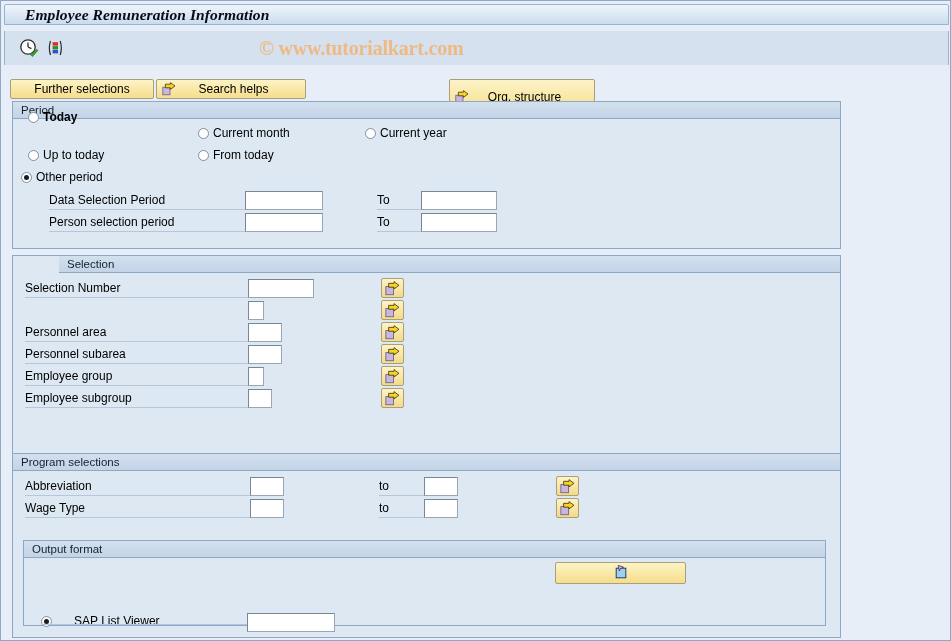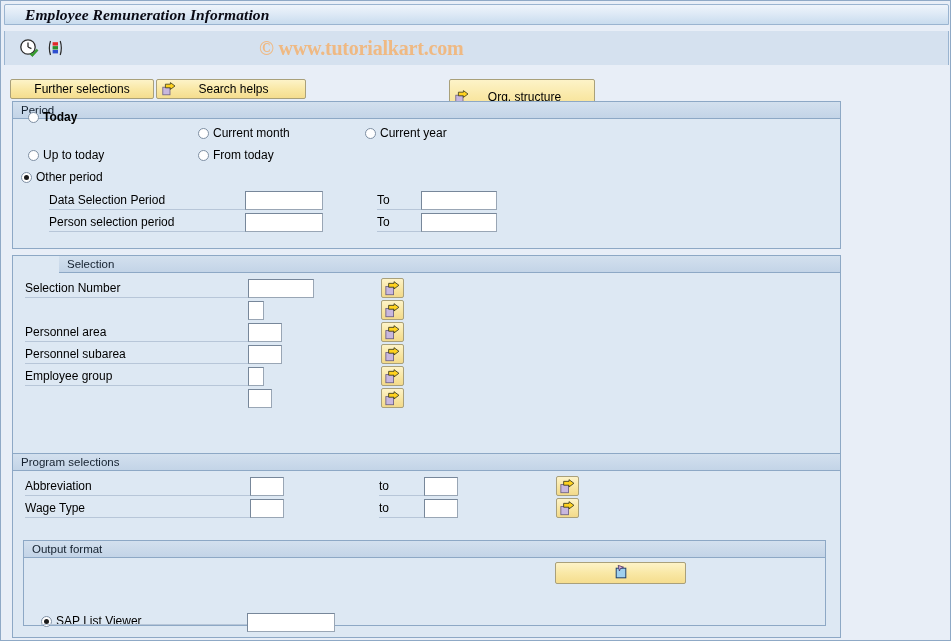--- a/index.html
+++ b/index.html
@@ -364,20 +364,21 @@
 
     <div class="fieldlabel" style="left:12px; top:111px; width:226px;">Employee group</div>
     <input class="sapinput" style="left: 235px; top: 111px; width: 16px;" value="">
     <div class="arrowbtn" style="left:368px; top:110px;">
       <svg viewBox="0 0 14 14">
         <rect x="0.8" y="5.2" width="7.2" height="7.6" fill="#c8b7de" stroke="#6b5f85" stroke-width="0.8"></rect>
         <path d="M3.4 2.2 H8.4 V0.6 L13 4 L8.4 7.4 V5.8 H3.4 Z" fill="#ffd21e" stroke="#3a3a20" stroke-width="0.8" stroke-linejoin="round"></path>
       </svg>
     </div>
 
+    <div class="fieldlabel" style="left:12px; top:133px; width:226px;">Employee subgroup</div>
     <input class="sapinput" style="left: 235px; top: 133px; width: 24px;" value="">
     <div class="arrowbtn" style="left:368px; top:132px;">
       <svg viewBox="0 0 14 14">
         <rect x="0.8" y="5.2" width="7.2" height="7.6" fill="#c8b7de" stroke="#6b5f85" stroke-width="0.8"></rect>
         <path d="M3.4 2.2 H8.4 V0.6 L13 4 L8.4 7.4 V5.8 H3.4 Z" fill="#ffd21e" stroke="#3a3a20" stroke-width="0.8" stroke-linejoin="round"></path>
       </svg>
     </div>
   </div>
 
   <div class="group" id="grp-program">
@@ -412,20 +413,20 @@
 
   <div id="btn-layout">
     <span>
       <svg viewBox="0 0 16 16" width="16" height="16">
         <rect x="3.2" y="4.2" width="9.6" height="9.6" fill="#9fd0ee" stroke="#1f3f6b" stroke-width="1"></rect>
         <path d="M5.2 1.4 L10.6 3.2 L7.4 4.6 L6.4 7.0 Z" fill="#d9b6e0" stroke="#4a2f63" stroke-width="0.8" stroke-linejoin="round"></path>
       </svg>
     </span>
   </div>
 
-  <div class="radio-row" style="left:40px; top:613px;">
+  <div class="radio-row" style="left:40px; top:613px;gap:18px;">
     <span class="radio-dot checked"></span>
     <span class="radio-label">SAP List Viewer</span>
   </div>
   <div style="position:absolute; left:40px; top:623px; width:210px; border-bottom:1px solid #b7c6d8;"></div>
   <input class="sapinput" style="left: 246px; top: 612px; width: 88px;" value="">
 
 </div>
 
 </body></html>

